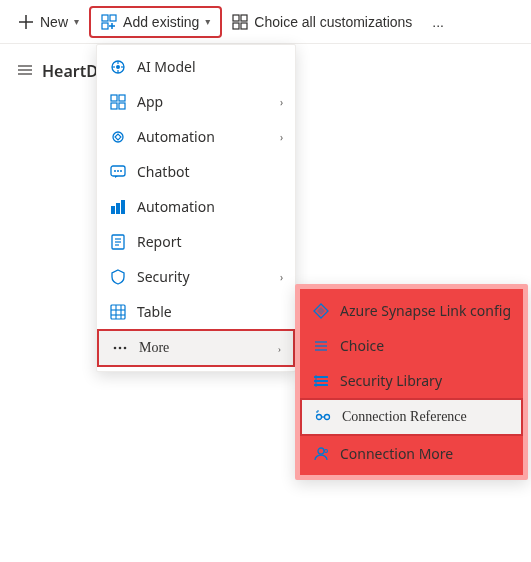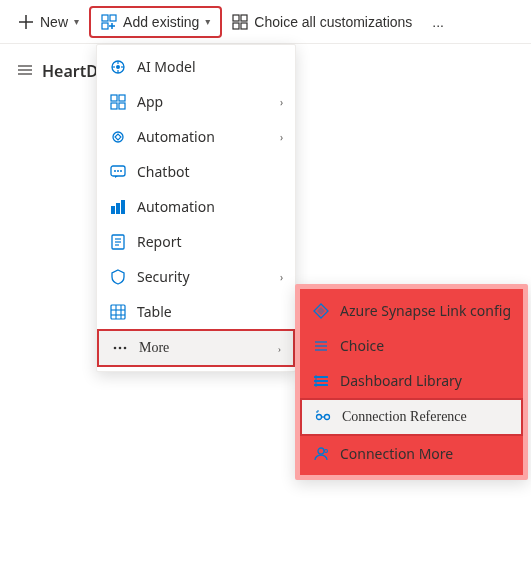--- a/index.html
+++ b/index.html
@@ -324,21 +324,21 @@
 
     <div class="menu-item">
       <span class="icon">
         <svg width="16" height="16" viewBox="0 0 16 16">
           <rect x="1" y="3" width="14" height="2" rx="0.5" fill="#0078d4"></rect>
           <rect x="1" y="7" width="14" height="2" rx="0.5" fill="#0078d4"></rect>
           <rect x="1" y="11" width="14" height="2" rx="0.5" fill="#0078d4"></rect>
           <rect x="2" y="2" width="2" height="12" rx="0.5" fill="#0078d4" opacity="0.5"></rect>
         </svg>
       </span>
-      <span>Dashboard Library</span>
+      <span>Security Library</span>
     </div>
 
     <div class="menu-item highlighted">
       <span class="icon">
         <svg width="16" height="16" viewBox="0 0 16 16">
           <circle cx="4" cy="8" r="2.5" fill="none" stroke="#0078d4" stroke-width="1.3"></circle>
           <circle cx="12" cy="8" r="2.5" fill="none" stroke="#0078d4" stroke-width="1.3"></circle>
           <line x1="6.5" y1="8" x2="9.5" y2="8" stroke="#0078d4" stroke-width="1.3"></line>
           <path d="M2 4 L2 2 M4 2 L2 2" stroke="#0078d4" stroke-width="1.1" fill="none"></path>
         </svg>

